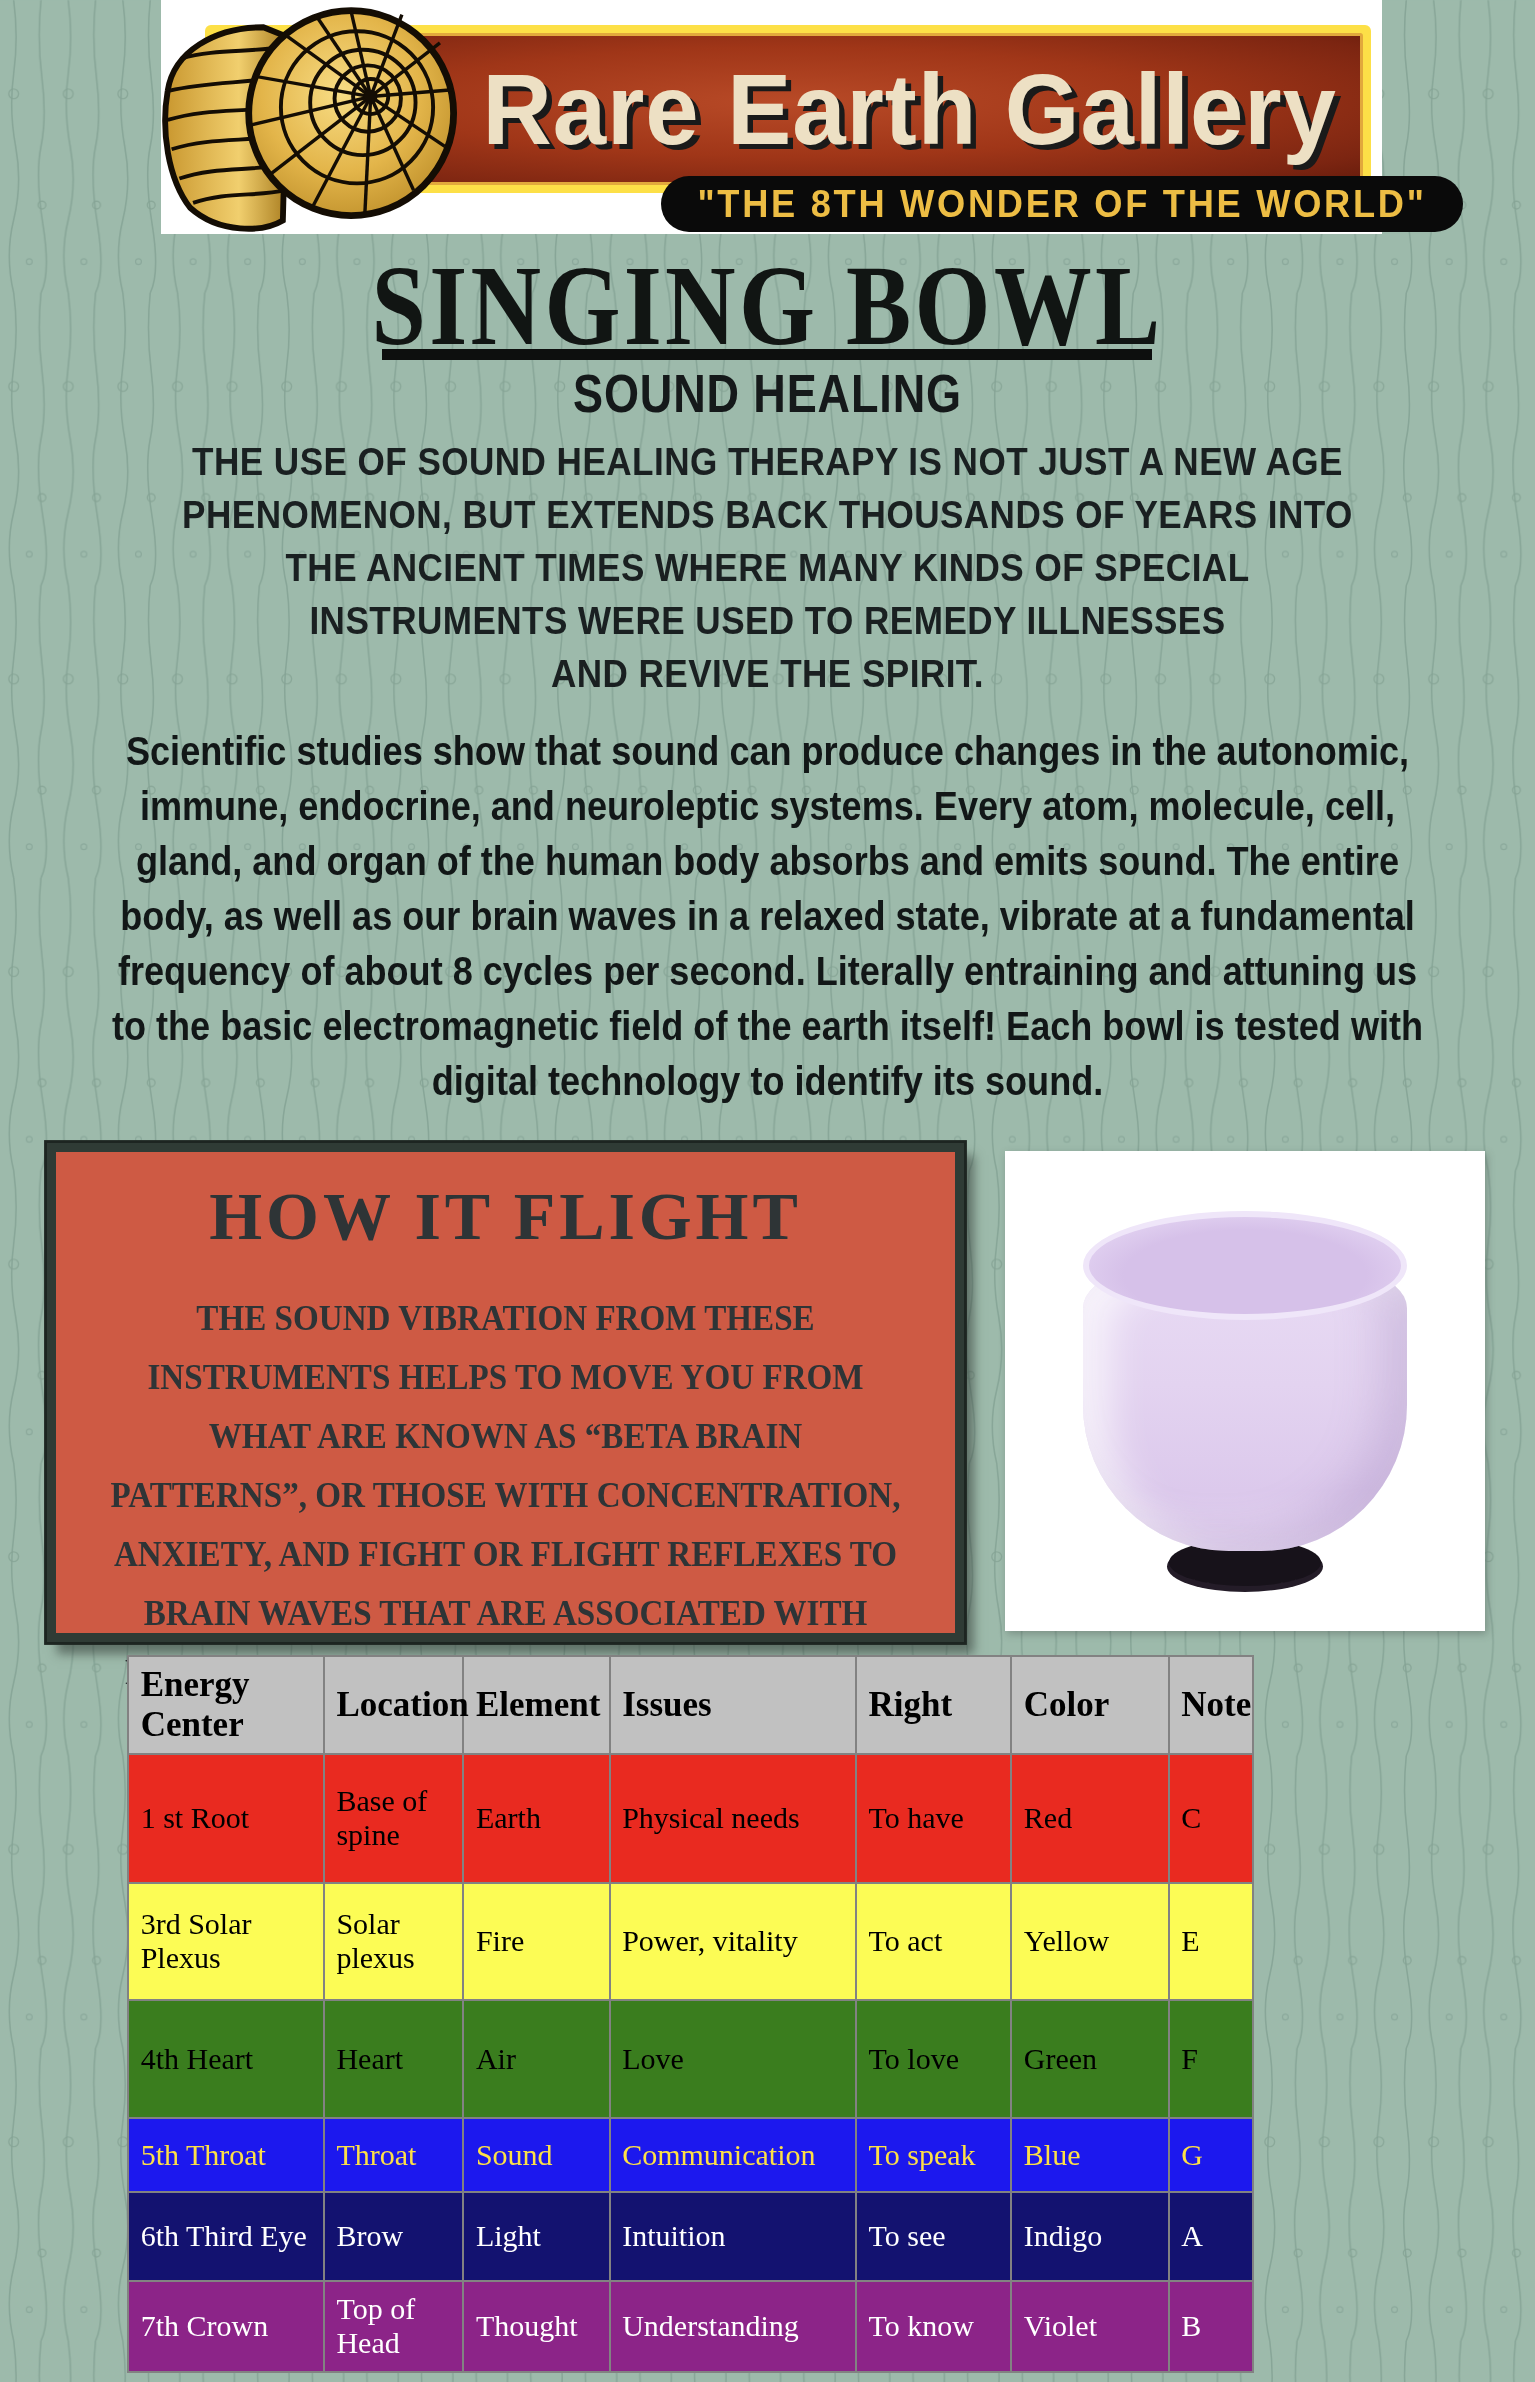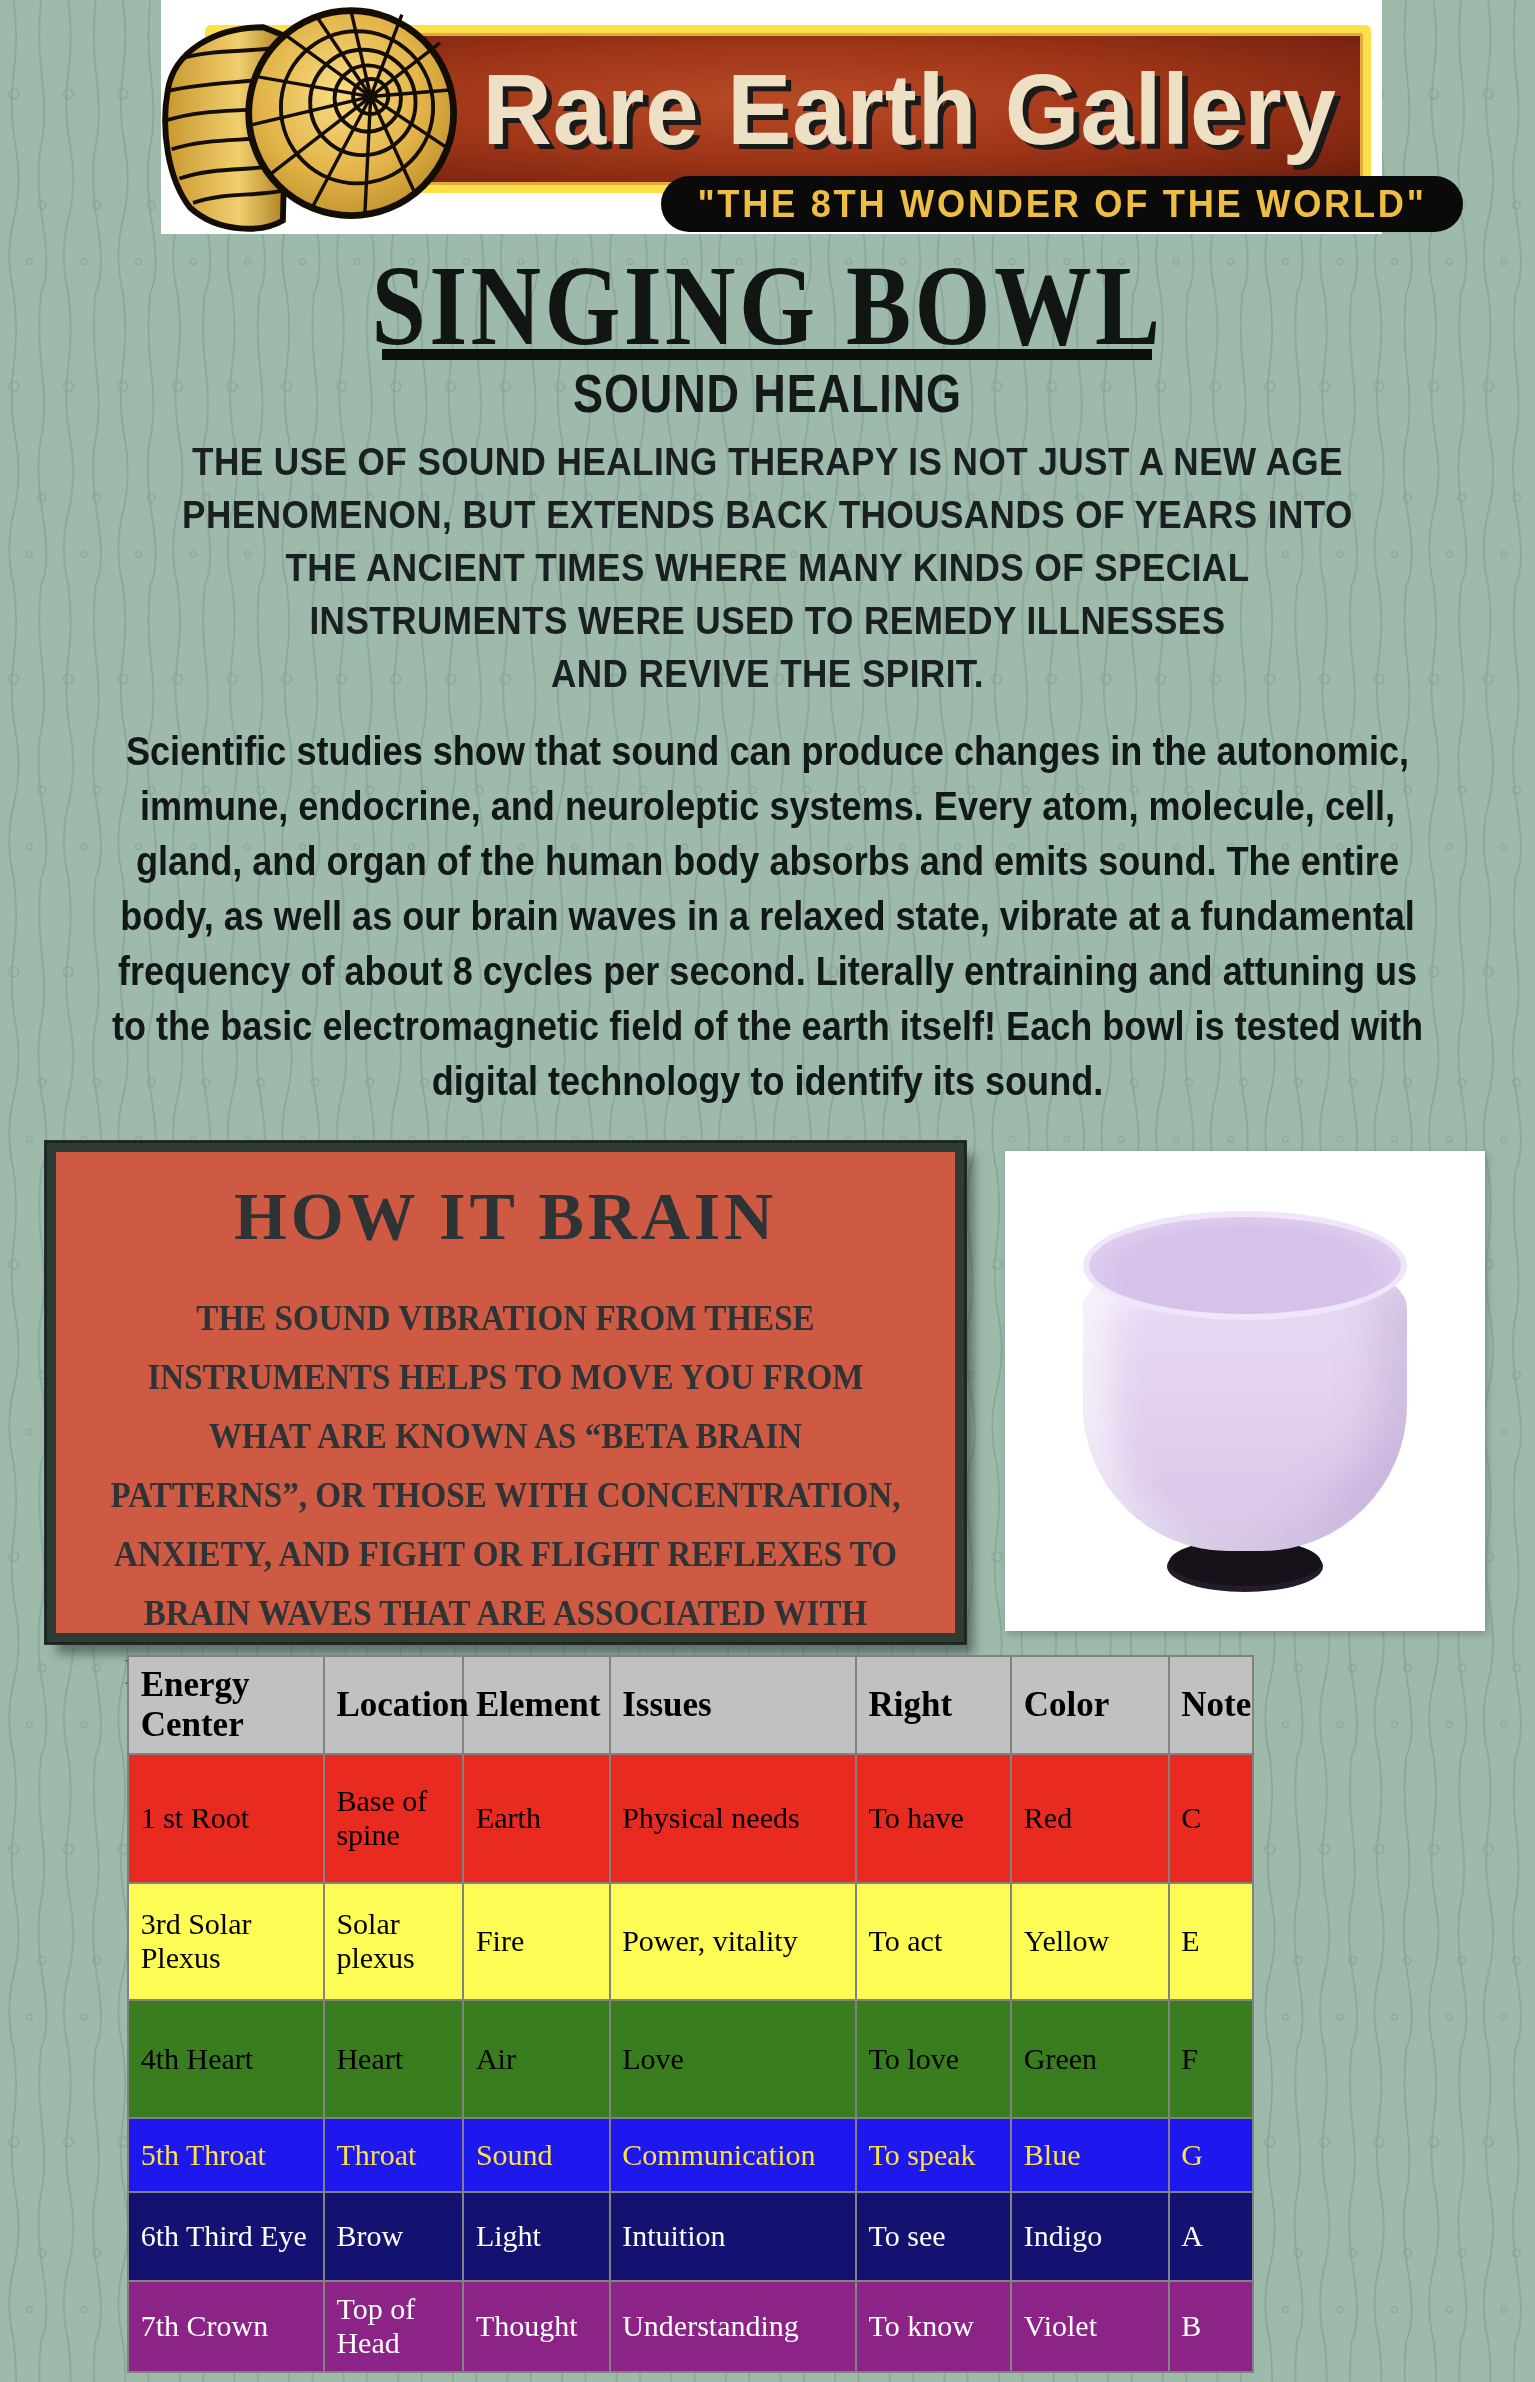--- a/index.html
+++ b/index.html
@@ -171,21 +171,21 @@
       <div class="line">Scientific studies show that sound can produce changes in the autonomic,</div>
       <div class="line">immune, endocrine, and neuroleptic systems. Every atom, molecule, cell,</div>
       <div class="line">gland, and organ of the human body absorbs and emits sound. The entire</div>
       <div class="line">body, as well as our brain waves in a relaxed state, vibrate at a fundamental</div>
       <div class="line">frequency of about 8 cycles per second. Literally entraining and attuning us</div>
       <div class="line">to the basic electromagnetic field of the earth itself! Each bowl is tested with</div>
       <div class="line">digital technology to identify its sound.</div>
     </div>
 
   <section class="how-box">
-    <h3 class="how-title">HOW IT BRAIN</h3>
+    <h3 class="how-title">HOW IT FLIGHT</h3>
     <p class="how-body">THE SOUND VIBRATION FROM THESE INSTRUMENTS HELPS TO MOVE YOU FROM WHAT ARE KNOWN AS “BETA BRAIN  PATTERNS”, OR THOSE  WITH CONCENTRATION, ANXIETY, AND FIGHT OR FLIGHT REFLEXES TO BRAIN WAVES THAT ARE ASSOCIATED WITH RELAXATION {ALPHA}, MEDITATION {THETA}, AND TRANCE LIKE STATES {DELTA}.</p>
   </section>
 
   <figure class="bowl-figure">
     <div class="bowl-base"></div>
     <div class="bowl-body"></div>
     <div class="bowl-rim"></div>
   </figure>
 
   <table class="chakra-table">

